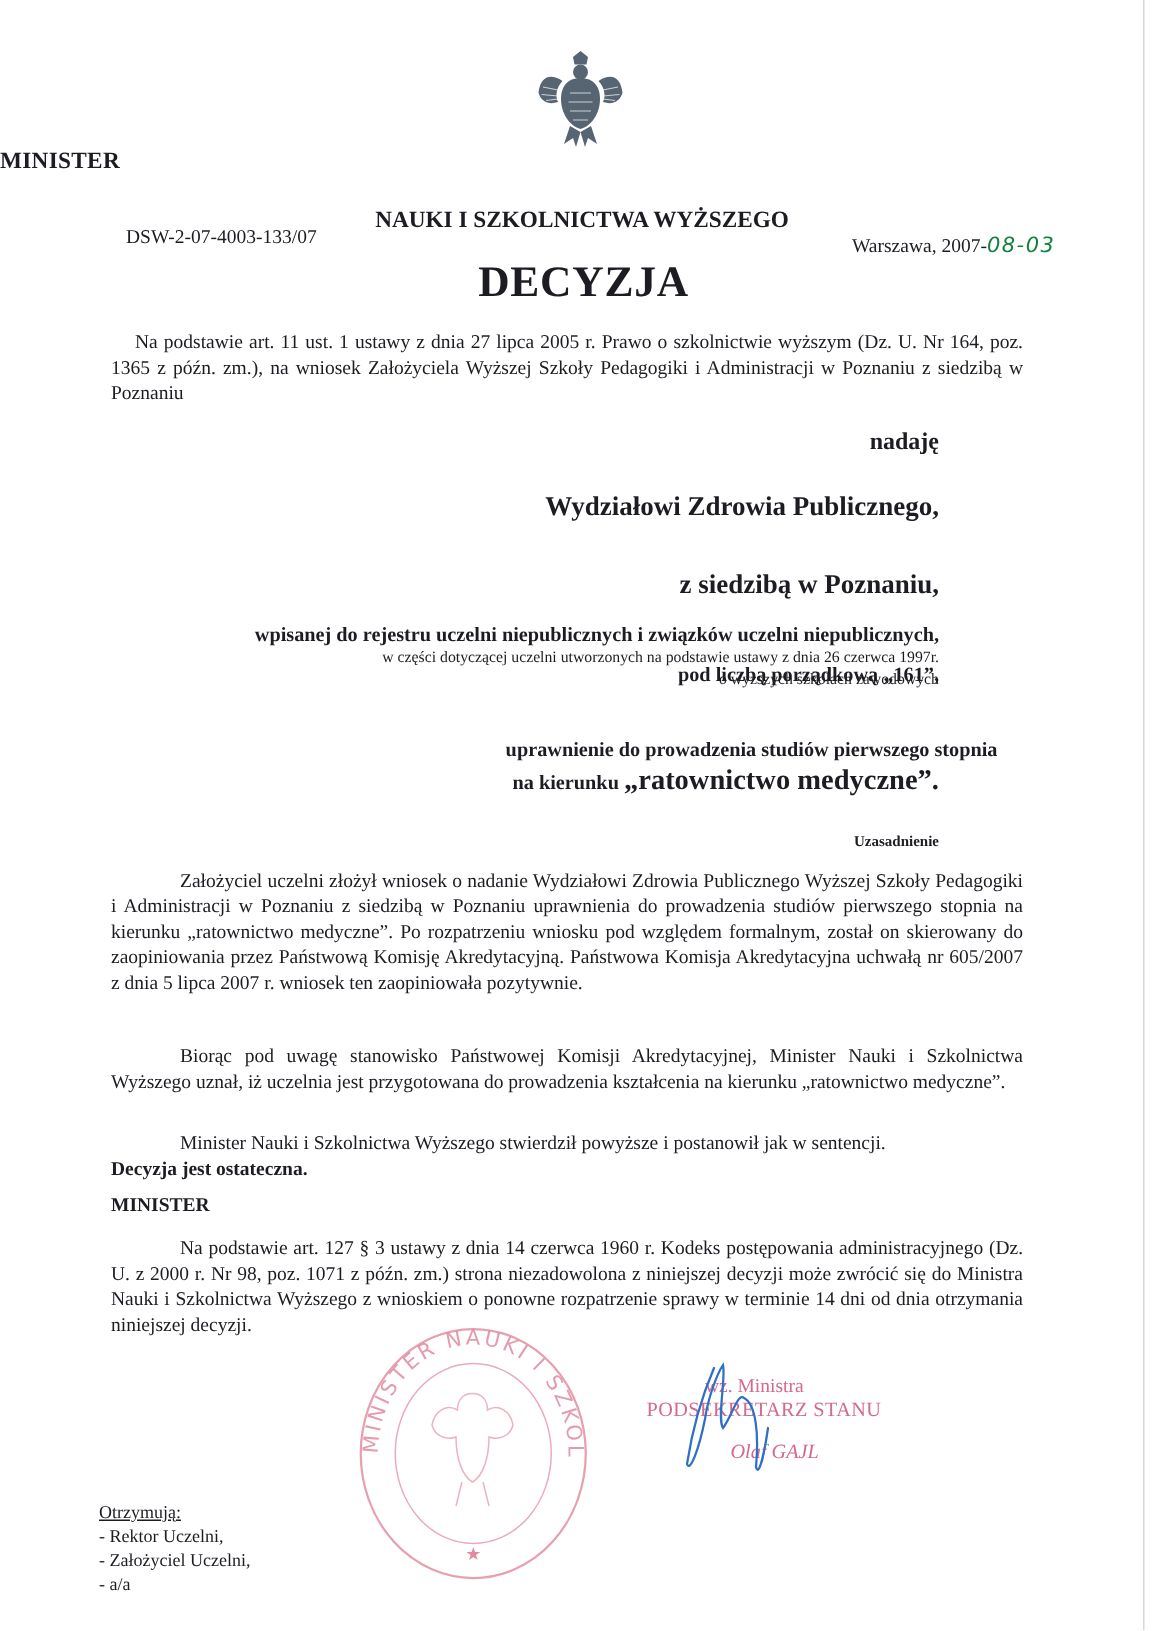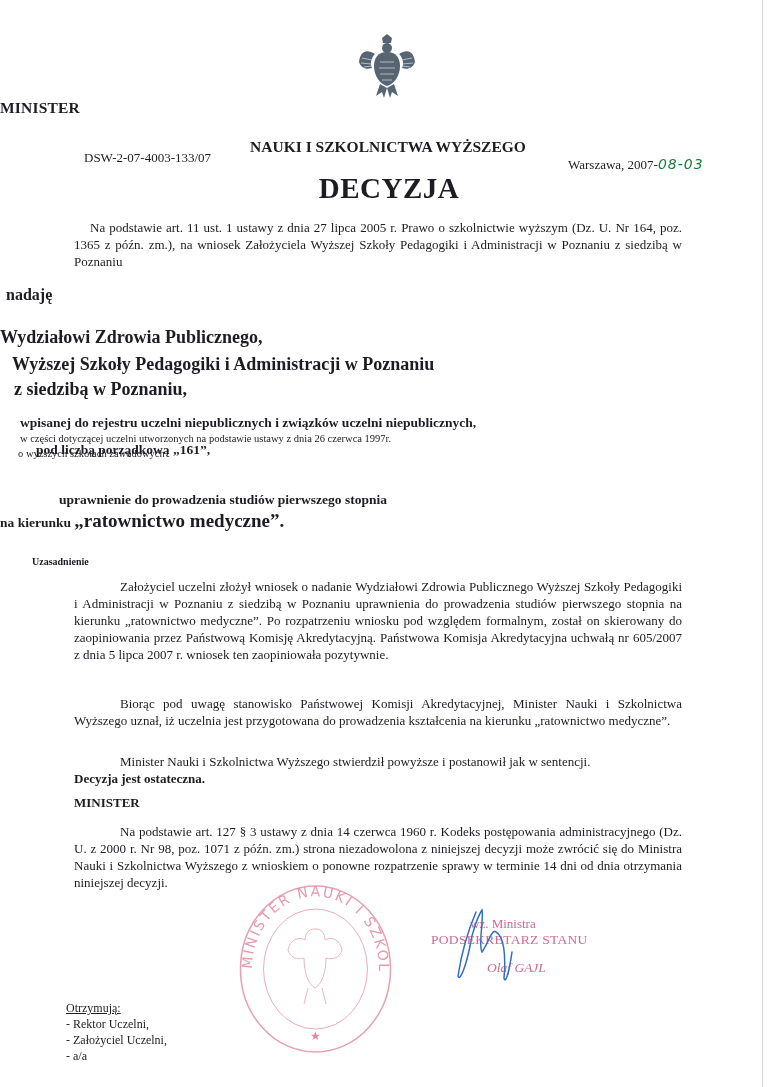--- a/index.html
+++ b/index.html
@@ -18,21 +18,21 @@
   .place-date { position:absolute; left:568px; top:156px; font-size:13px; white-space:nowrap; }
   .hand-date { font-family:"DejaVu Sans",sans-serif; font-style:italic; font-size:14px;
                color:#15803d; letter-spacing:1px; font-weight:normal; }
 
   .title { position:absolute; left:0; width:768px; top:172px; text-align:center;
            font-weight:bold; font-size:29px; letter-spacing:0.5px; padding-left:10px; box-sizing:border-box; }
 
   .para { position:absolute; font-size:13px; line-height:17px; text-align:justify; }
   .p1 { left:74px; top:219px; width:608px; text-indent:16px; }
 
-  .center { position:absolute; left:0; width:626px; text-align:left; }
+  .center { position:absolute; left:0; width:626px; text-align:right; }
   .nadaje { top:286px; font-weight:bold; font-size:16px; padding-left:6px; box-sizing:border-box; }
   .wydz1 { top:327px; font-weight:bold; font-size:18px; }
   .wydz2 { top:354px; font-weight:bold; font-size:18px; padding-left:12px; box-sizing:border-box; }
   .wydz3 { top:379px; font-weight:bold; font-size:18px; padding-left:14px; box-sizing:border-box; }
   .rej1 { top:415px; font-weight:bold; font-size:13.5px; padding-left:20px; box-sizing:border-box; }
   .rej2 { top:433px; font-size:10.5px; padding-left:20px; box-sizing:border-box; }
   .rej3 { top:448px; font-size:10.5px; padding-left:18px; box-sizing:border-box; }
   .rej4 { top:442px; font-weight:bold; font-size:13.5px; padding-left:36px; box-sizing:border-box; }
   .upr1 { top:492px; font-weight:bold; font-size:13.5px; padding-left:20px; box-sizing:border-box;margin-left:39px; }
   .upr2 { top:510px; font-weight:bold; font-size:13.5px; box-sizing:border-box; }
@@ -83,21 +83,20 @@
 
   <div class="ref">DSW-2-07-4003-133/07</div>
   <div class="place-date"><span>Warszawa, 2007-</span><span class="hand-date">08-03</span></div>
 
   <div class="title">DECYZJA</div>
 
   <div class="para p1">Na podstawie art. 11 ust. 1 ustawy z dnia 27 lipca 2005 r. Prawo o szkolnictwie wyższym (Dz. U. Nr 164, poz. 1365 z późn. zm.), na wniosek Założyciela Wyższej Szkoły Pedagogiki i Administracji w Poznaniu z siedzibą w Poznaniu</div>
 
   <div class="center nadaje">nadaję</div>
   <div class="center wydz1">Wydziałowi Zdrowia Publicznego,</div>
-  <div class="center wydz2">Wyższej Szkoły Pedagogiki i Administracji w Poznaniu</div>
   <div class="center wydz3">z siedzibą w Poznaniu,</div>
 
   <div class="center rej1">wpisanej do rejestru uczelni niepublicznych i związków uczelni niepublicznych,</div>
   <div class="center rej2">w części dotyczącej uczelni utworzonych na podstawie ustawy z dnia 26 czerwca 1997r.</div>
   <div class="center rej3">o wyższych szkołach zawodowych</div>
   <div class="center rej4">pod liczbą porządkową „161”,</div>
 
   <div class="center upr1">uprawnienie do prowadzenia studiów pierwszego stopnia</div>
   <div class="center upr2"><span>na kierunku </span><span class="big">„ratownictwo medyczne”.</span></div>
 

